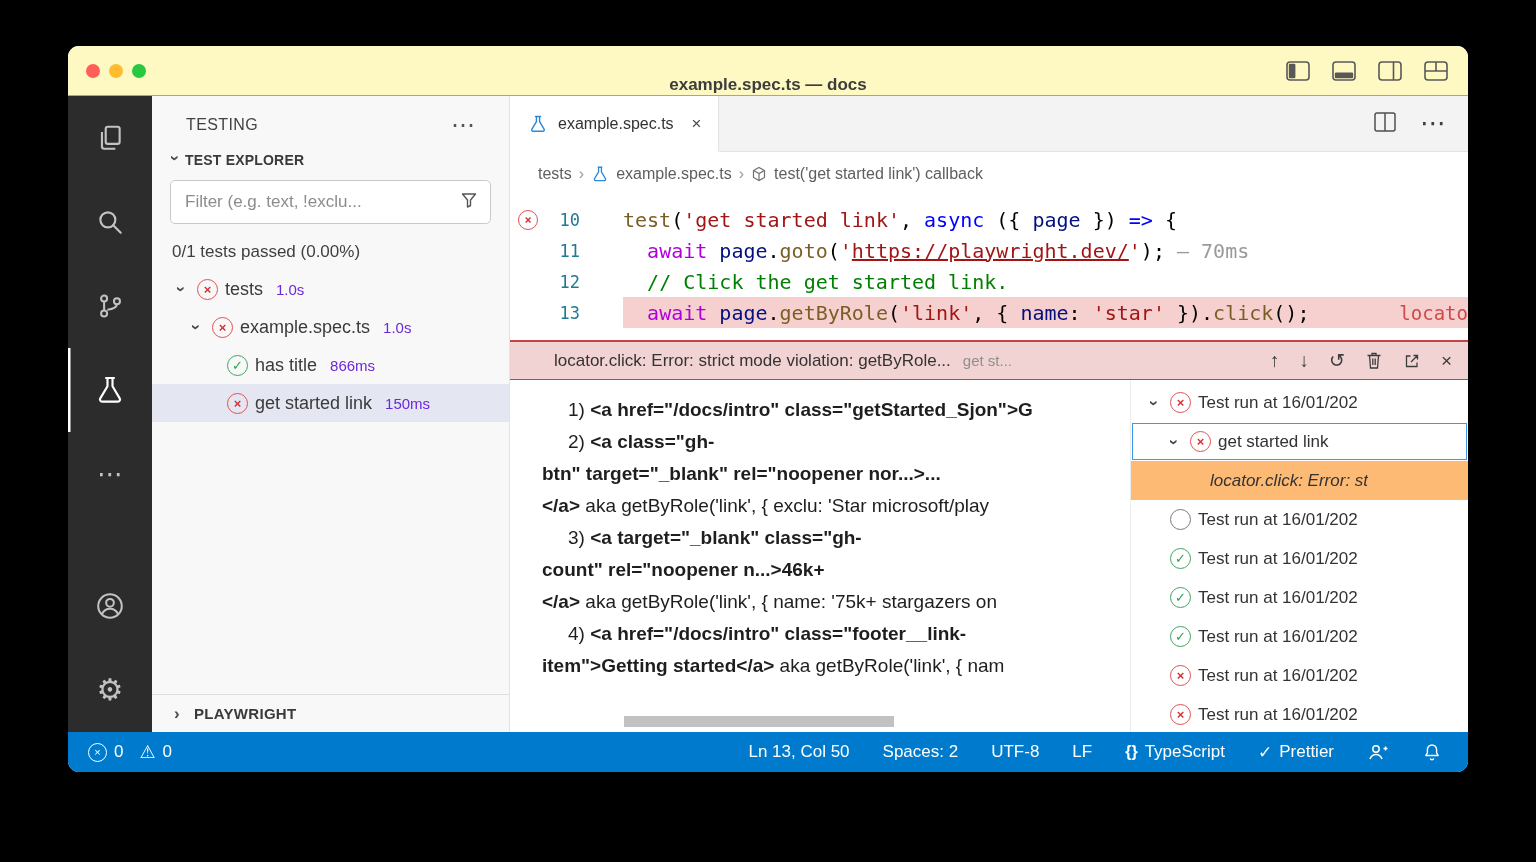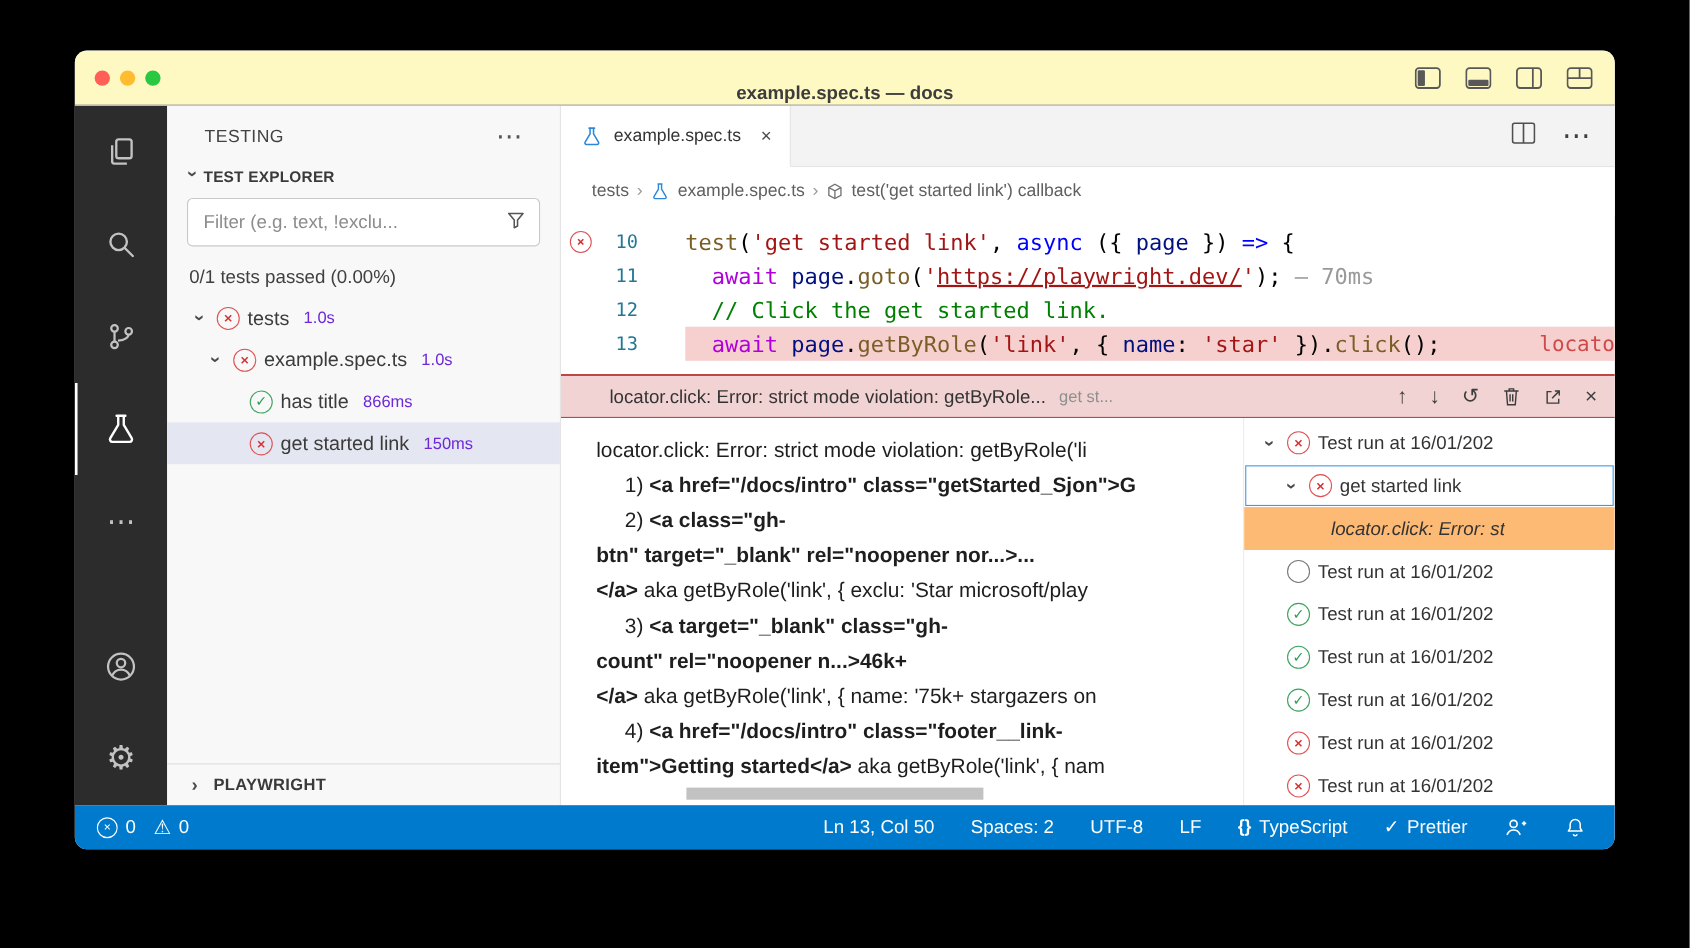--- a/index.html
+++ b/index.html
@@ -325,21 +325,20 @@
                 <svg width="18" height="18" viewBox="0 0 18 18">
                   <path d="M7.5 4H3.5v10.5H14V10.5M10.5 3.5h4v4M14.2 3.8L8 10" fill="none" stroke="#3d3d3d" stroke-width="1.3"></path>
                 </svg>
               </span>
             <span class="pk-ic">×</span>
           </span>
         </div>
         <div class="peek-body">
           <div class="peek-msg" id="peek-message">
             <div class="hscroll"></div>
-          <div class="msg-line"><span>locator.click: Error: strict mode violation: getByRole('li</span></div>
               <div class="msg-line ind"><span>1) </span><span class="b">&lt;a href="/docs/intro" class="getStarted_Sjon"&gt;G</span></div>
               <div class="msg-line ind"><span>2) </span><span class="b">&lt;a class="gh-</span></div>
               <div class="msg-line"><span class="b">btn" target="_blank" rel="noopener nor...&gt;...</span></div>
               <div class="msg-line"><span class="b">&lt;/a&gt;</span><span> aka getByRole('link', { exclu: 'Star microsoft/play</span></div>
               <div class="msg-line ind"><span>3) </span><span class="b">&lt;a target="_blank" class="gh-</span></div>
               <div class="msg-line"><span class="b">count" rel="noopener n...&gt;46k+</span></div>
               <div class="msg-line"><span class="b">&lt;/a&gt;</span><span> aka getByRole('link', { name: '75k+ stargazers on</span></div>
               <div class="msg-line ind"><span>4) </span><span class="b">&lt;a href="/docs/intro" class="footer__link-</span></div>
               <div class="msg-line"><span class="b">item"&gt;Getting started&lt;/a&gt;</span><span> aka getByRole('link', { nam</span></div>
             </div>

